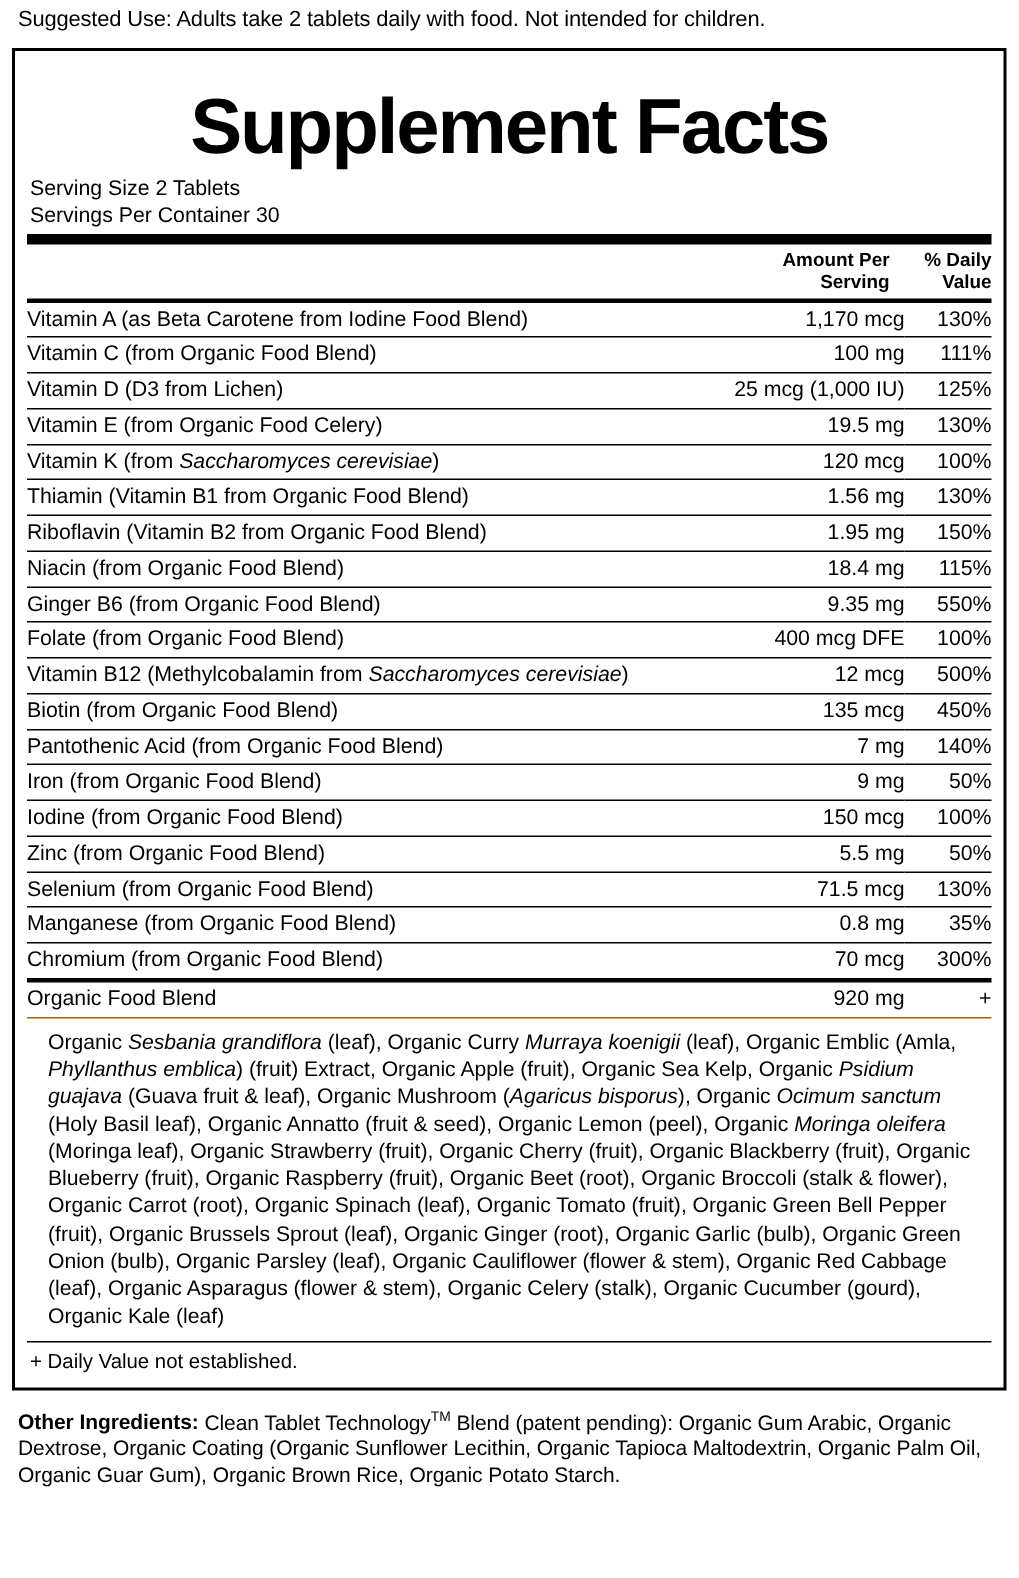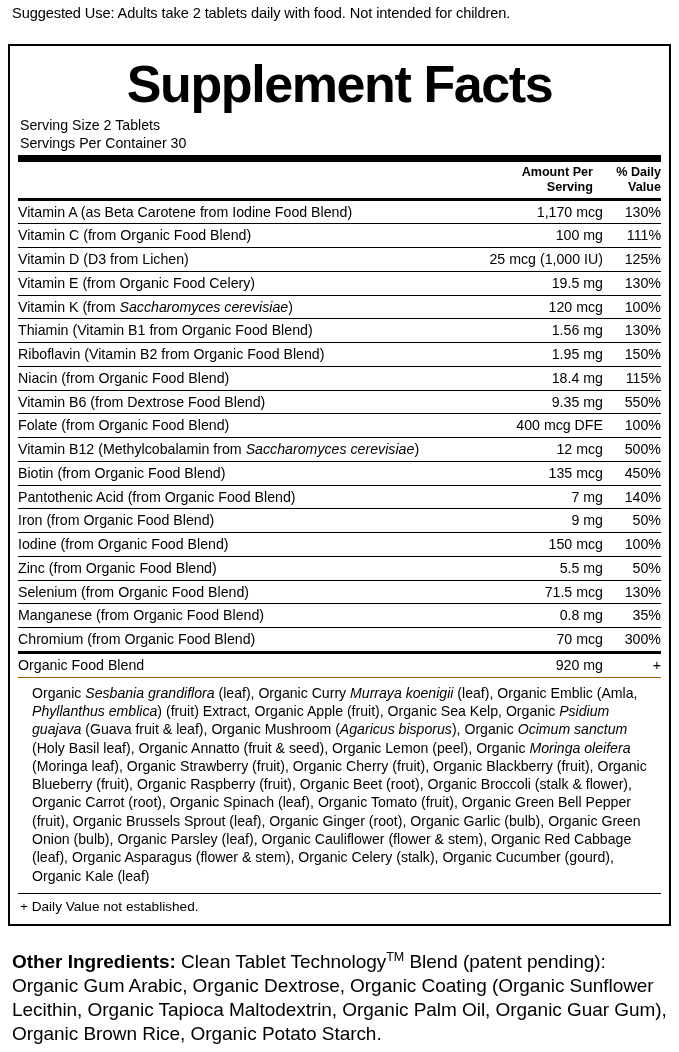--- a/index.html
+++ b/index.html
@@ -21,22 +21,22 @@
   .suggested-use {
     font-size: 14.6px;
     line-height: 1.25;
     padding: 4px 4px 6px 6px;
     letter-spacing: -0.1px;
   }
   .suggested-use .lbl { font-weight: normal; }
 
   .panel {
     border: 2.5px solid #000;
-    padding: 10px 8px 8px 8px;
-    margin: 16px 2px;
+    padding: 23px 8px 8px 8px;
+    margin: 4px 2px;
   }
 
   .title {
     font-size: 52px;
     font-weight: bold;
     letter-spacing: -1.4px;
     line-height: 1.02;
     text-align: center;
     margin: 2px 0 6px 0;
     white-space: nowrap;
@@ -86,21 +86,21 @@
     font-size: 14.1px;
     line-height: 1.30;
     text-align: left;
   }
   .footnote {
     font-size: 13.6px;
     padding: 5px 0 2px 2px;
   }
 
   .other {
-    font-size: 19px;
+    font-size: 14px;
     line-height: 1.25;
     padding: 8px 6px 6px 6px;
     letter-spacing: -0.05px;
   }
   .other .lbl { font-weight: bold; }
   sup { font-size: 0.66em; vertical-align: super; }
   i { font-style: italic; }
 </style>
 </head>
 <body>
@@ -176,21 +176,21 @@
             <td class="name">Riboflavin (Vitamin B2 from Organic Food Blend)</td>
             <td class="amt">1.95 mg</td>
             <td class="dv">150%</td>
           </tr>
           <tr class=" sep">
             <td class="name">Niacin (from Organic Food Blend)</td>
             <td class="amt">18.4 mg</td>
             <td class="dv">115%</td>
           </tr>
           <tr class=" sep">
-            <td class="name">Vitamin B6 (from Dextrose Food Blend)</td>
+            <td class="name">Ginger B6 (from Organic Food Blend)</td>
             <td class="amt">9.35 mg</td>
             <td class="dv">550%</td>
           </tr>
           <tr class=" sep">
             <td class="name">Folate (from Organic Food Blend)</td>
             <td class="amt">400 mcg DFE</td>
             <td class="dv">100%</td>
           </tr>
           <tr class=" sep">
             <td class="name">Vitamin B12 (Methylcobalamin from <i>Saccharomyces cerevisiae</i>)</td>

